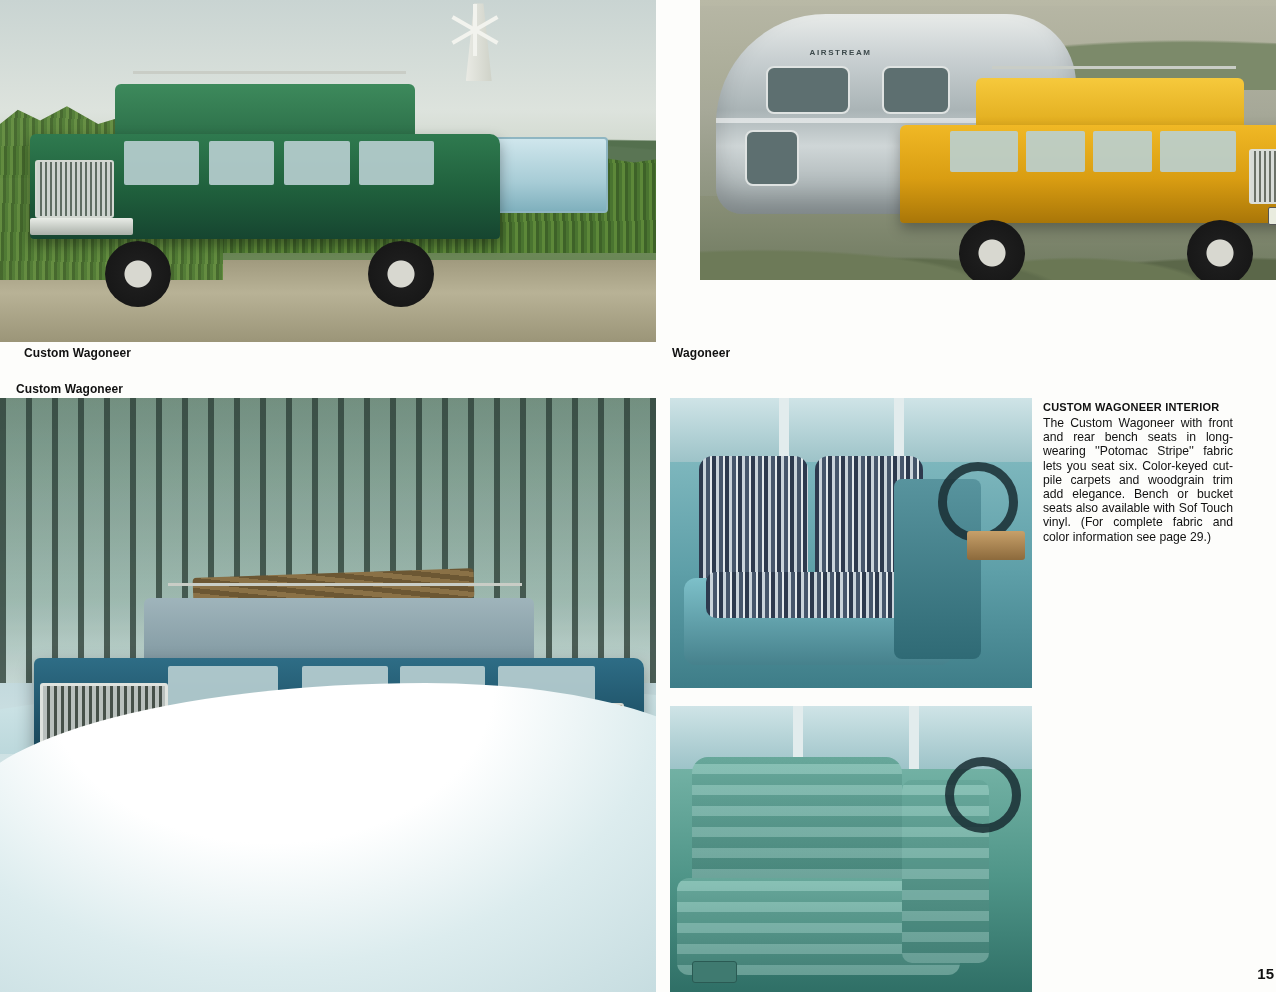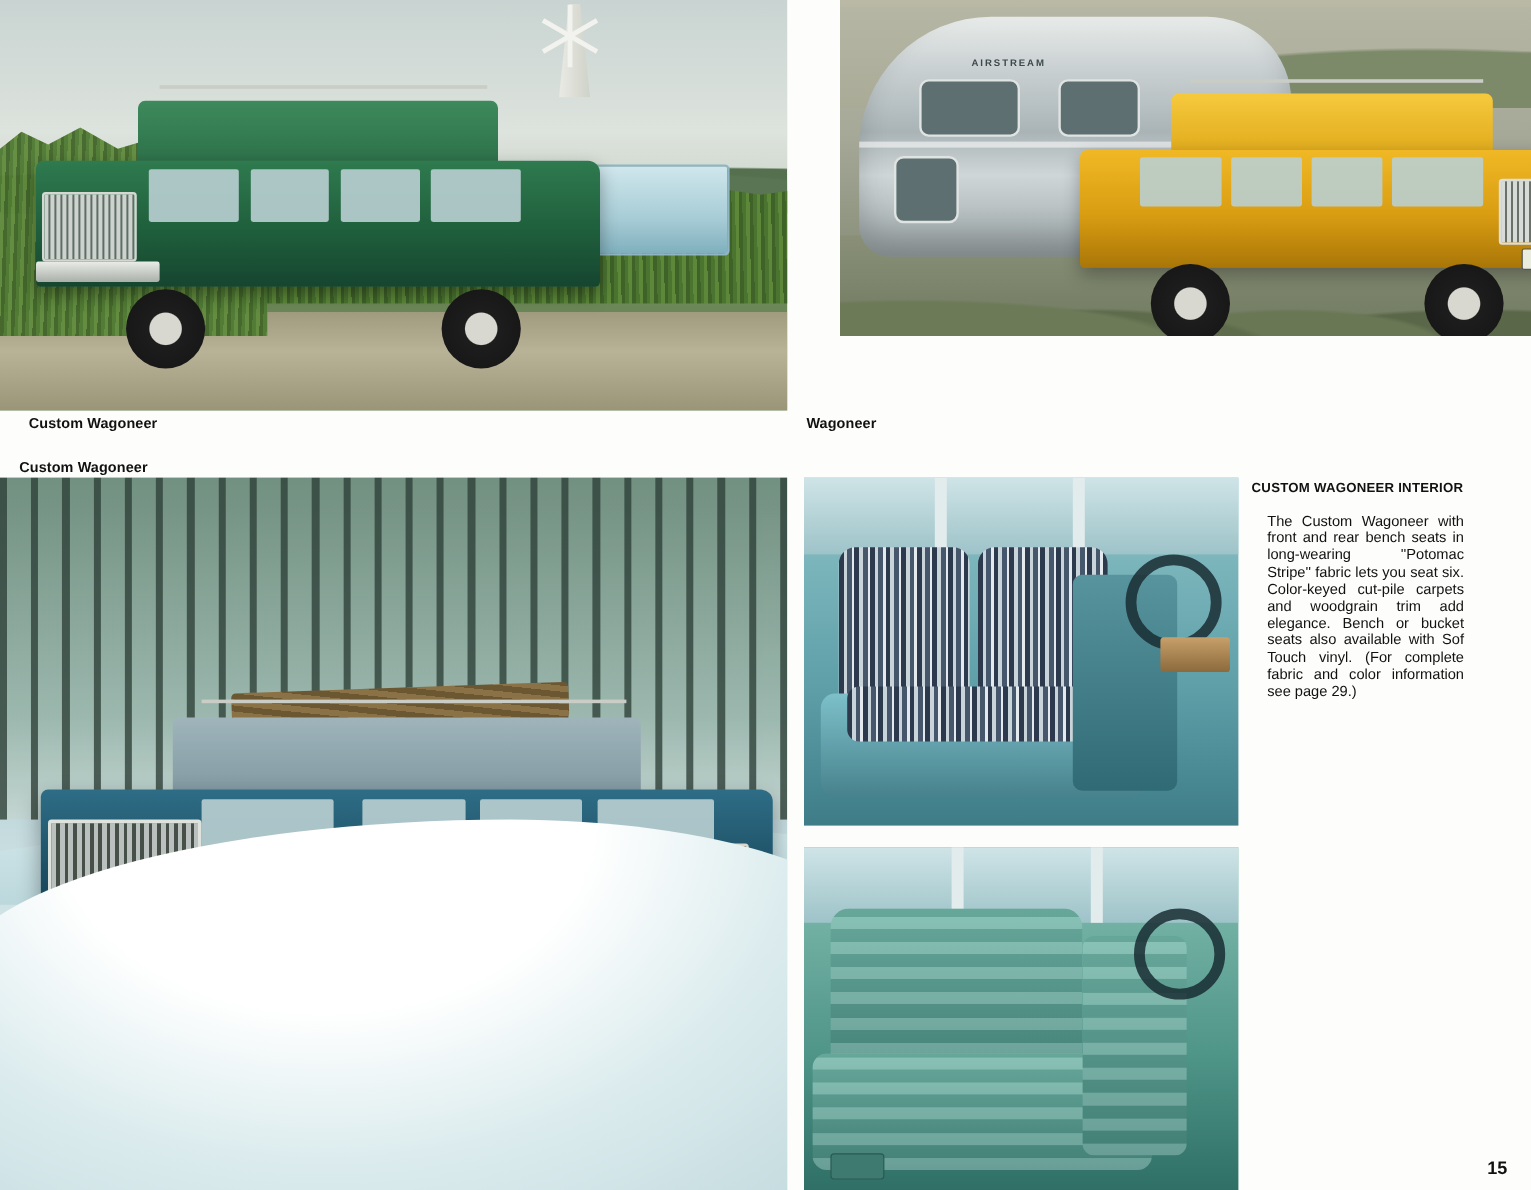--- a/index.html
+++ b/index.html
@@ -46,29 +46,29 @@
     color: #111;
   }
   .textblock h3 {
     margin: 0 0 2px 0;
     font-size: 11px;
     line-height: 14px;
     font-weight: bold;
     letter-spacing: 0.2px;
   }
   .textblock p {
-    margin: 13px;
+    margin: 0;
     font-size: 12.2px;
     line-height: 14.2px;
     text-align: justify;
     text-justify: inter-word;
   }
   .pagenum {
     position: absolute;
-    right: 20px;
+    right: 2px;
     bottom: 10px;
     font-size: 15px;
     font-weight: bold;
     color: #111;
   }
 
   
   #photo-cornfield {
     left: 0; top: 0; width: 656px; height: 342px;
     background: linear-gradient(#cfd8d4 0%, #d5dbd3 30%, #cdd4cb 45%, #9aa98c 55%, #6f8a5a 70%, #5a7a49 100%);

